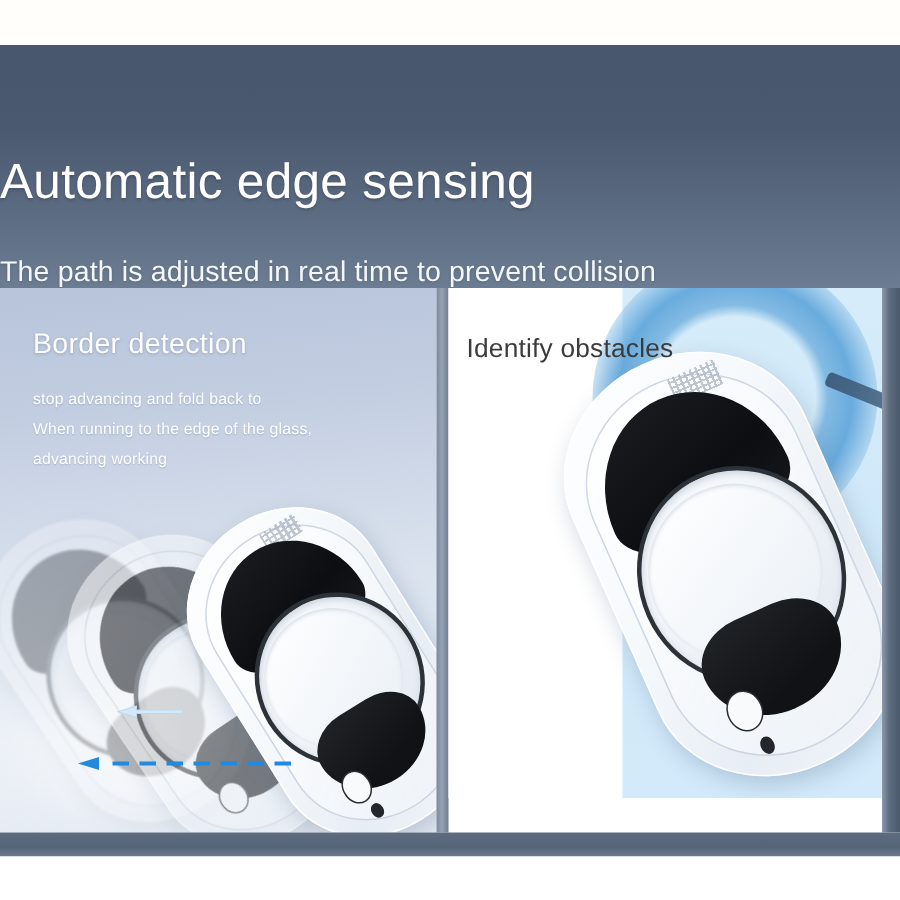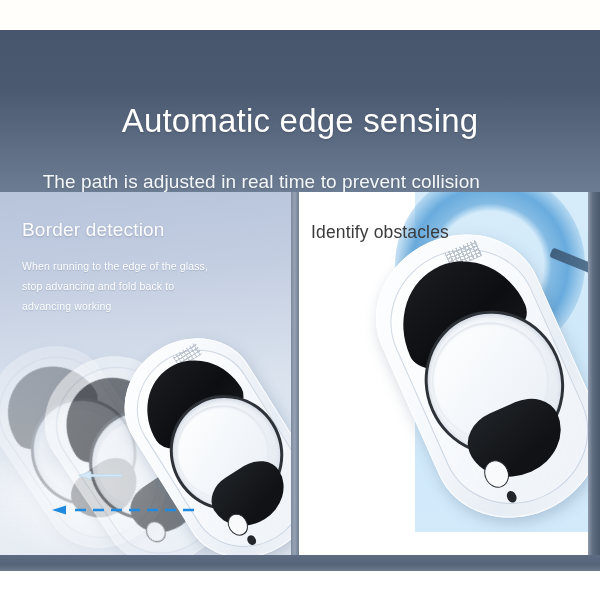--- a/index.html
+++ b/index.html
@@ -14,27 +14,27 @@
   
   .top-strip{position:absolute;left:0;top:0;width:600px;height:30px;background:#fffefb;}
 
   
   .hero{
     position:absolute;left:0;top:30px;width:600px;height:162px;
     background:linear-gradient(180deg,#47566d 0%,#4a5970 35%,#6c7c92 100%);
   }
   .hero-title{
     position:absolute;left:0;top:72px;width:600px;
-    text-align:center;color:#ffffff;
+    text-align:left;color:#ffffff;
     font-size:33px;font-weight:400;letter-spacing:.2px;
     text-shadow:0 1px 2px rgba(0,0,0,.18);
   }
   .hero-sub{
     position:absolute;left:0;top:141px;width:480px;
-    text-align:right;color:#f4f7fa;
+    text-align:left;color:#f4f7fa;
     font-size:19px;font-weight:400;letter-spacing:.1px;
     text-shadow:0 1px 2px rgba(0,0,0,.14);
   }
 
   
   .panels{position:absolute;left:0;top:192px;width:600px;height:363px;}
 
   
   .panel-left{
     position:absolute;left:0;top:0;width:291px;height:363px;overflow:hidden;
@@ -230,22 +230,22 @@
 
       <div class="arrow-dashed-wrap" style="top:309px;">
         <svg width="146" height="10" viewBox="0 0 146 10" xmlns="http://www.w3.org/2000/svg">
           <line x1="146" y1="5" x2="20" y2="5" stroke="#1f8ae0" stroke-width="2.6" stroke-dasharray="11 7"></line>
           <path d="M18 0.6 L4 5 L18 9.4 Z" fill="#1f8ae0"></path>
         </svg>
       </div>
 
       <div class="pl-head">Border detection</div>
       <div class="pl-body">
+        <div>stop advancing and fold back to</div>
         <div>When running to the edge of the glass,</div>
-        <div>stop advancing and fold back to</div>
         <div>advancing working</div>
       </div>
     </div>
 
     <div class="edge-gap" style="top:0;height:363px;"></div>
 
     <div class="panel-right">
       <div class="pr-bluefill"></div>
       <div class="pr-halo"></div>
       <div class="pr-cable"></div>

